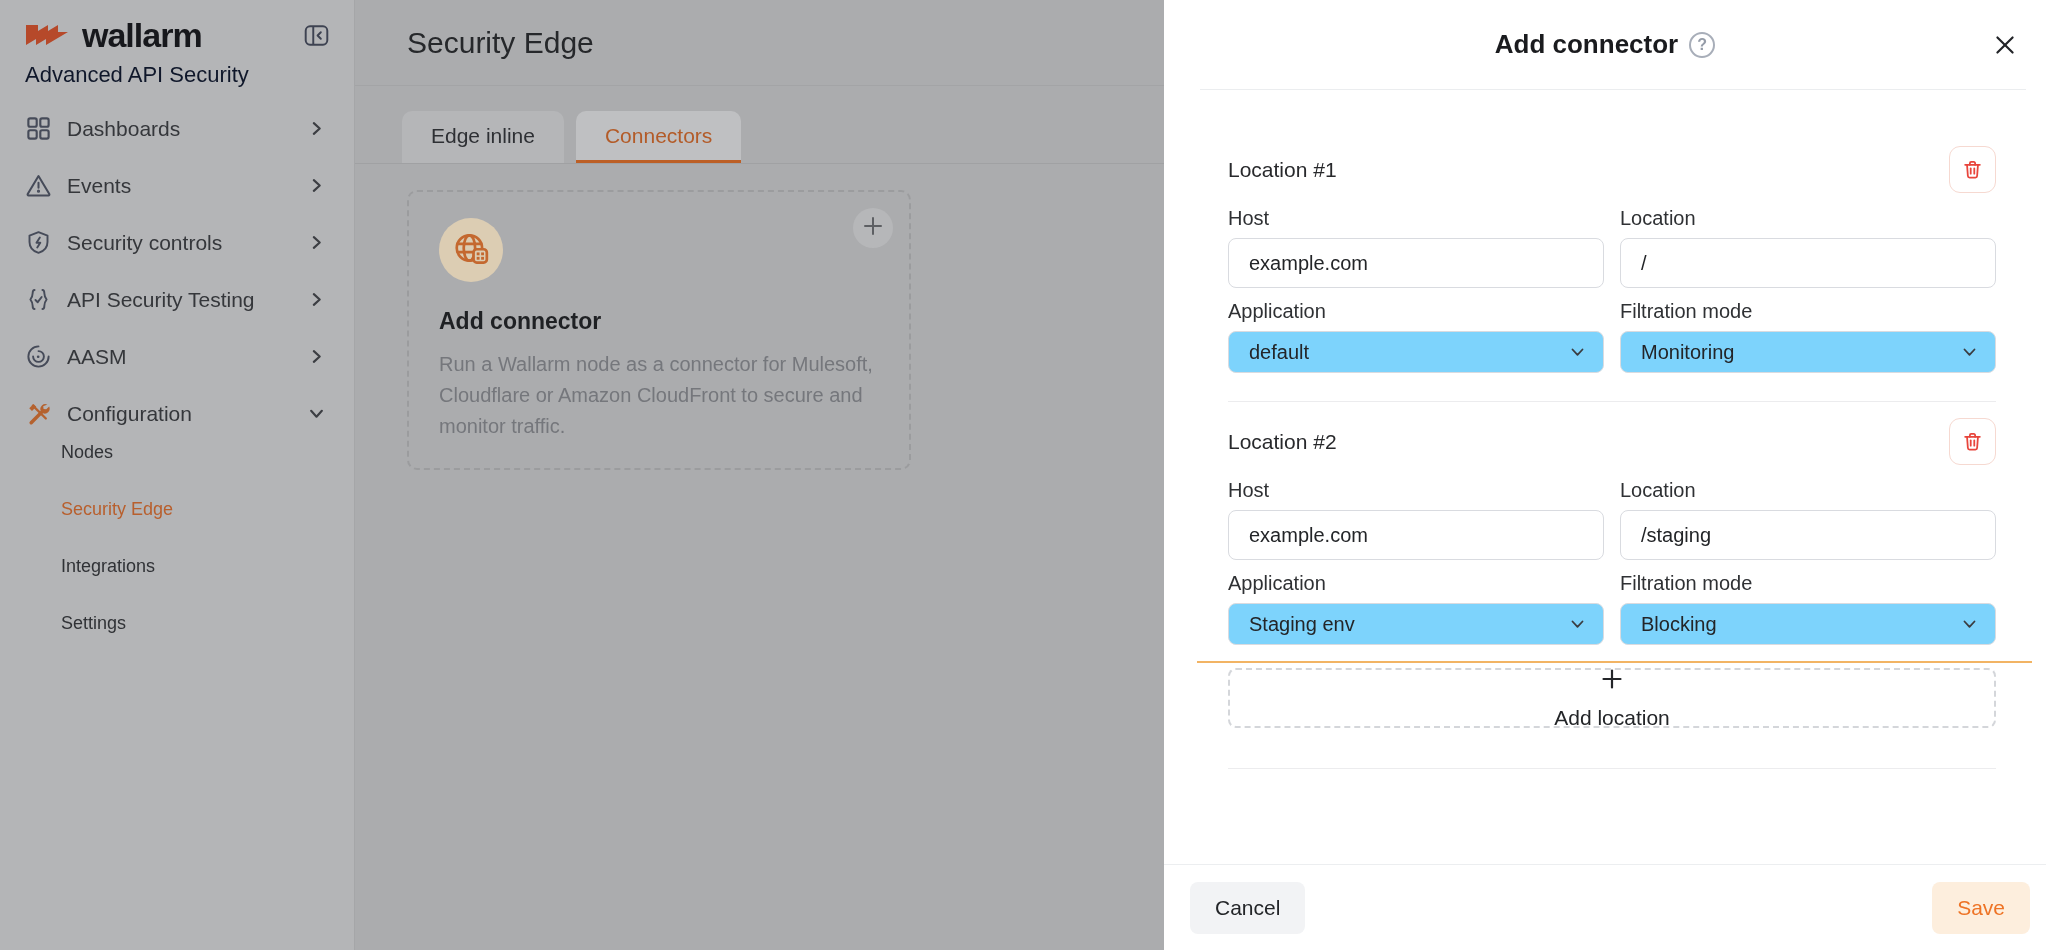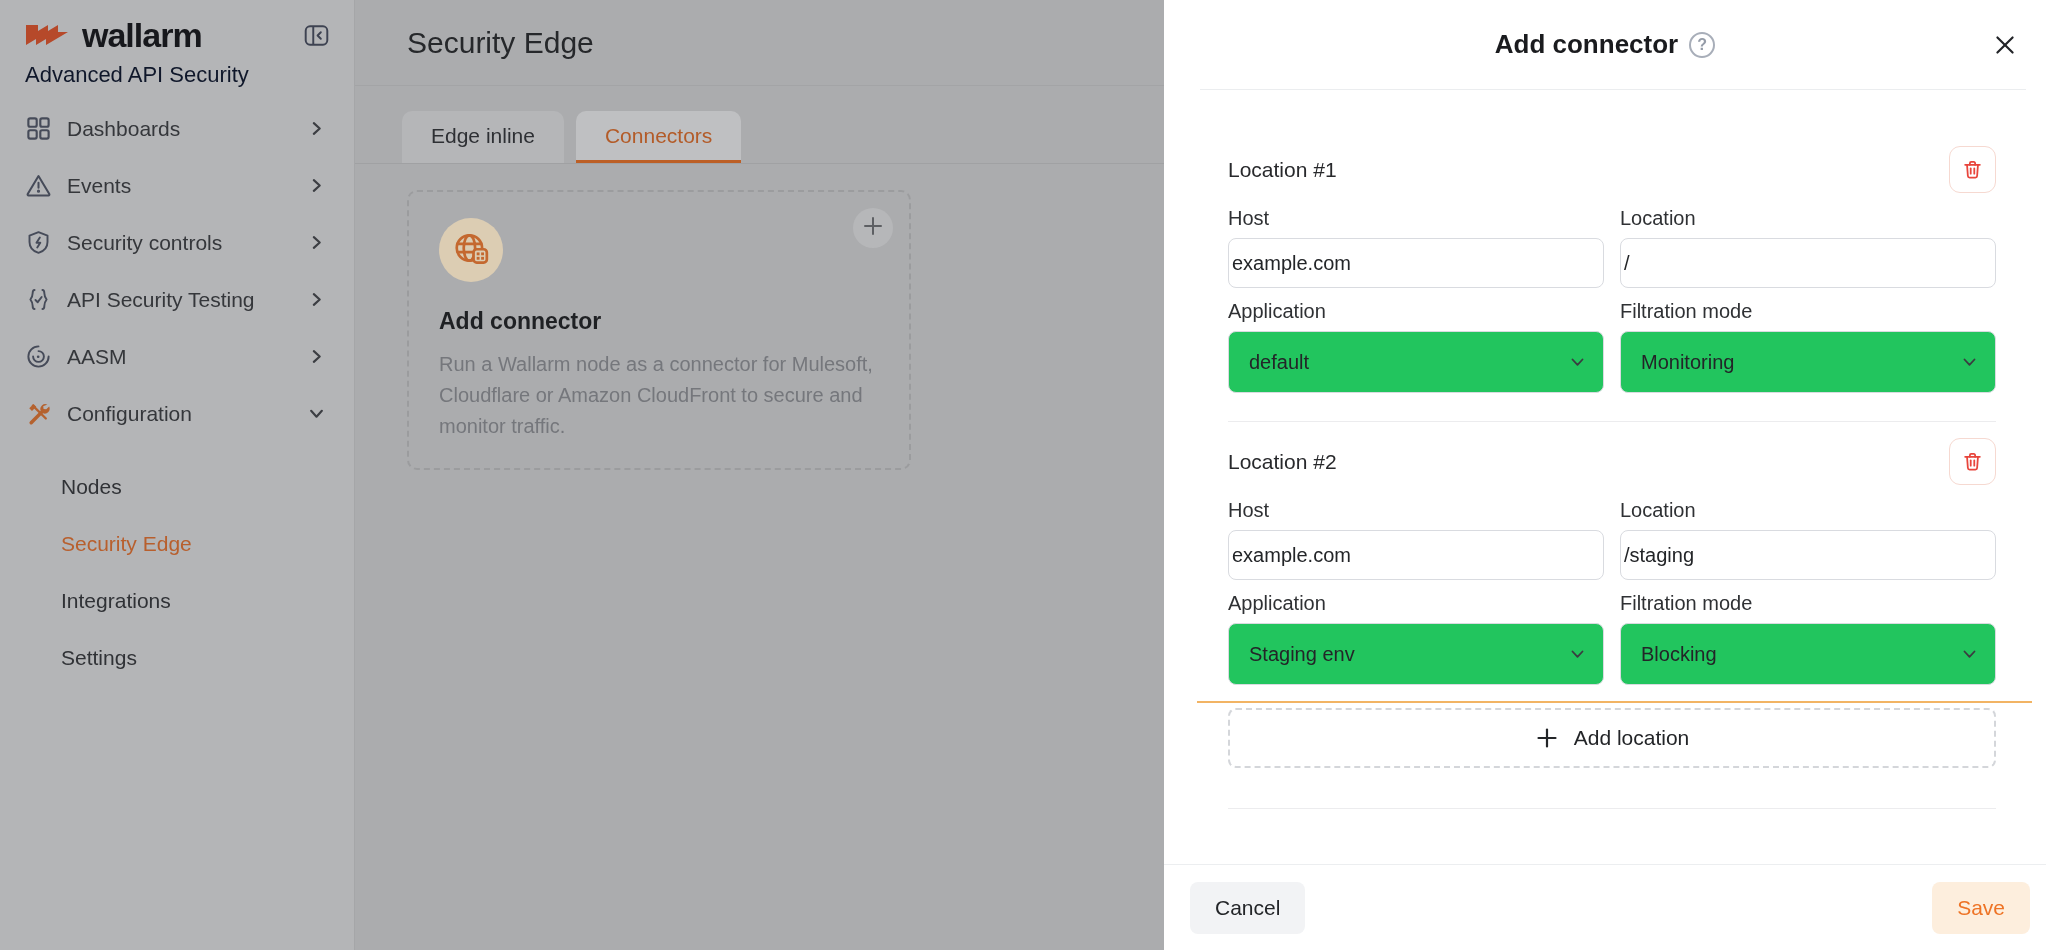--- a/index.html
+++ b/index.html
@@ -16,22 +16,22 @@
   .collapse-btn { margin-left:auto; color:#3e4352; display:flex; cursor:pointer; }
   .brand-sub { padding:0 25px; font-size:22px; color:#0f172a; margin-top:8px; }
   .nav { margin-top:12px; }
   .nav-item { display:flex; align-items:center; height:57px; padding:0 30px 0 25px;
     font-size:21px; color:#35373b; cursor:pointer; }
   .nav-icon { width:27px; height:27px; color:#464b59; flex:none; display:flex; }
   .nav-icon svg { width:100%; height:100%; }
   .nav-item.config .nav-icon { color:#b5622f; }
   .nav-label { margin-left:15px; flex:1; }
   .nav-chev { color:#3c3e43; display:flex; flex:none; }
-  .sub-item { height:57px; display:flex; align-items:flex-end; padding-left:61px;
-    font-size:21px; color:#303236; cursor:pointer; }
+  .sub-item { height:57px; display:flex; align-items:flex-start; padding-left:61px;
+    font-size:18px; color:#303236; cursor:pointer; }
   .sub-item.active { color:#b85f2d; }
 
   
   .main { flex:1; min-width:0; display:flex; flex-direction:column; background:#abacae; }
   .main-header { height:86px; flex:none; display:flex; align-items:center; padding:0 52px;
     border-bottom:1px solid #a3a4a6; }
   .page-title { font-size:30px; font-weight:500; color:#26282b; }
   .tabbar { height:78px; flex:none; display:flex; align-items:flex-end; padding-left:47px;
     border-bottom:1px solid #a0a1a3; }
   .tab { height:52px; padding:0 29px; display:flex; align-items:center; font-size:21px;
@@ -67,31 +67,31 @@
   .loc-name { font-size:21px; color:#28292c; }
   .trash-btn { width:47px; height:47px; border:1px solid #f6d9d1; border-radius:11px;
     background:#fff; display:flex; align-items:center; justify-content:center;
     color:#e8453c; cursor:pointer; }
   .grid2 { display:grid; grid-template-columns:1fr 1fr; column-gap:16px; }
   .labels-row { margin-top:14px; }
   .labels-row2 { margin-top:12px; }
   .field-label { font-size:20px; color:#2f3134; }
   .inputs-row { margin-top:8px; }
   .text-input { height:50px; width:100%; border:1px solid #d9dbe0; border-radius:8px;
-    padding:0 3px; font-size:20px; color:#232528; background:#fff; outline:none;
+    padding:0 20px; font-size:20px; color:#232528; background:#fff; outline:none;
     font-family:inherit; }
-  .select { height:62px; border:1px solid #d9dbe0; border-radius:8px; display:flex;
+  .select { height:42px; border:1px solid #d9dbe0; border-radius:8px; display:flex;
     align-items:center; justify-content:space-between; padding:0 19px 0 20px;
-    font-size:20px; color:#232528; background:#22c55e; cursor:pointer; }
+    font-size:20px; color:#232528; background:#7dd3fc; cursor:pointer; }
   .select .chev { display:flex; color:#3a3c40; }
   .hr { border-top:1px solid #ececee; margin-top:28px; }
   .hr-orange { border-top:2px solid #f2b464; margin:16px -36px 0 -31px; }
   .add-loc { margin-top:5px; height:60px; border:2px dashed #d4d6da; border-radius:8px;
     background:#fff; width:100%; display:flex; align-items:center; justify-content:center;
-    gap:15px; font-size:21px; color:#232528; cursor:pointer; font-family:inherit; }
+    gap:15px; font-size:21px; color:#232528; cursor:pointer; font-family:inherit;flex-direction:column; }
   .add-loc .plus { display:flex; color:#232528; }
   .hr2 { border-top:1px solid #ececee; margin-top:40px; }
   .drawer-footer { height:86px; flex:none; border-top:1px solid #eceef0; display:flex;
     align-items:center; justify-content:space-between; padding:0 16px 0 26px; }
   .btn { height:52px; padding:0 25px; border:none; border-radius:8px; font-size:21px;
     display:flex; align-items:center; cursor:pointer; font-family:inherit; }
   .btn-cancel { background:#f2f3f5; color:#232528; }
   .btn-save { background:#fdeedd; color:#ee7325; }
 </style>
 </head>

